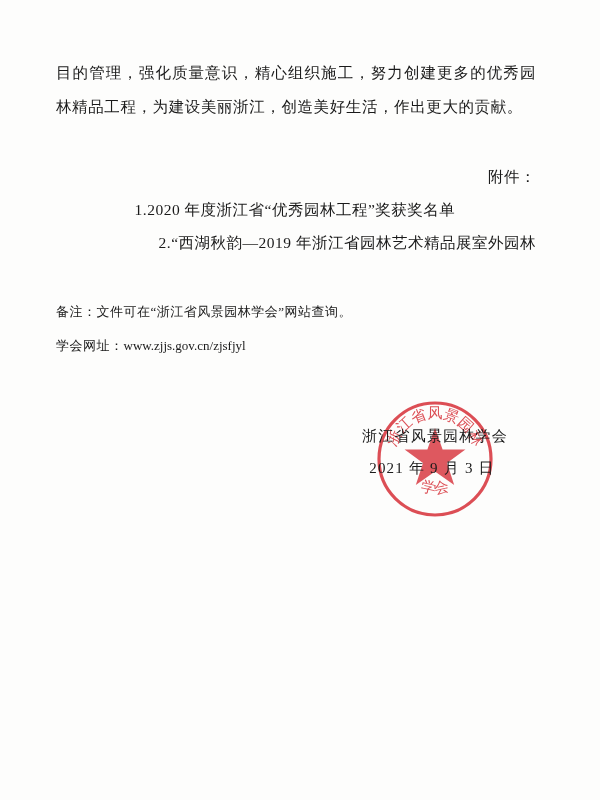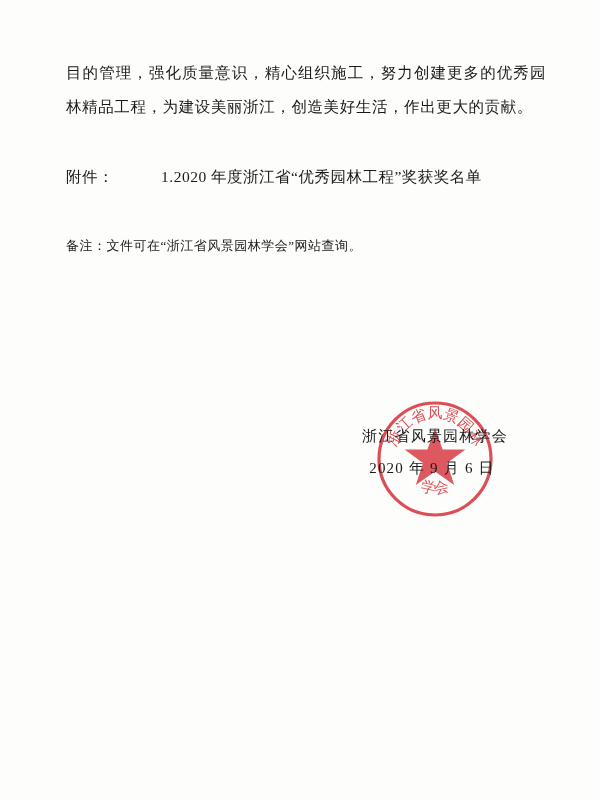--- a/index.html
+++ b/index.html
@@ -15,40 +15,41 @@
     overflow: hidden;
     position: relative;
   }
   .page {
     position: absolute;
     inset: 0;
     background: #fdfdfc;
   }
   .content {
     position: absolute;
-    left: 66px;
+    left: 56px;
     top: 56px;
     width: 480px;
   }
   .para {
     font-size: 15.5px;
     line-height: 34px;
     letter-spacing: 0.6px;
     text-align: justify;
     margin: 0;
   }
   .block-attach {
     margin-top: 36px;
     font-size: 15.5px;
     line-height: 33px;
     letter-spacing: 0.5px;
   }
   .attach-row {
     display: flex;
     align-items: flex-end;
+    flex-direction: column;
   }
   .attach-label {
     white-space: nowrap;
   }
   .attach-items {
     flex: 1;
   }
   .attach-item {
     display: block;
     margin-left: 47px;
@@ -119,26 +120,30 @@
 
   <div class="content">
 
     <p class="para">目的管理，强化质量意识，精心组织施工，努力创建更多的优秀园林精品工程，为建设美丽浙江，创造美好生活，作出更大的贡献。</p>
 
     <div class="block-attach">
       <div class="attach-row">
         <span class="attach-label">附件：</span>
         <span class="attach-items">
           <span class="attach-item">1.2020 年度浙江省“优秀园林工程”奖获奖名单</span>
+          <span class="attach-item attach-item-2">2.“西湖秋韵—2019 年浙江省园林艺术精品展室外园林</span>
         </span>
       </div>
     </div>
 
     <div class="block-note">
       <span class="note-line">备注：文件可在“浙江省风景园林学会”网站查询。</span>
+      <span class="note-line">
+        <span>学会网址：</span><span class="url">www.zjjs.gov.cn/zjsfjyl</span>
+      </span>
     </div>
 
   </div>
 
   <div class="stamp">
     <svg width="122" height="122" viewBox="0 0 122 122" aria-hidden="true">
       <circle cx="61" cy="61" r="56" fill="none" stroke="#d8373f" stroke-width="3.2"></circle>
       <path d="M61 30 L68.6 51.5 L91.4 51.5 L73 65 L80.2 87 L61 73.5 L41.8 87 L49 65 L30.6 51.5 L53.4 51.5 Z" fill="#d8373f" opacity="0.95"></path>
       <path id="sealTop" d="M 20 61 A 41 41 0 0 1 102 61" fill="none"></path>
       <text class="stamp-text">
@@ -146,16 +151,16 @@
       </text>
       <path id="sealBottom" d="M 27 61 A 34 34 0 0 0 95 61" fill="none"></path>
       <text class="stamp-text">
         <textPath href="#sealBottom" startOffset="50%" text-anchor="middle">学会</textPath>
       </text>
     </svg>
   </div>
 
   <div class="signature">
     <span class="sig-line sig-org">浙江省风景园林学会</span>
-    <span class="sig-line sig-date">2020 年 9 月 6 日</span>
+    <span class="sig-line sig-date">2021 年 9 月 3 日</span>
   </div>
 
 </div>
 
 </body></html>

